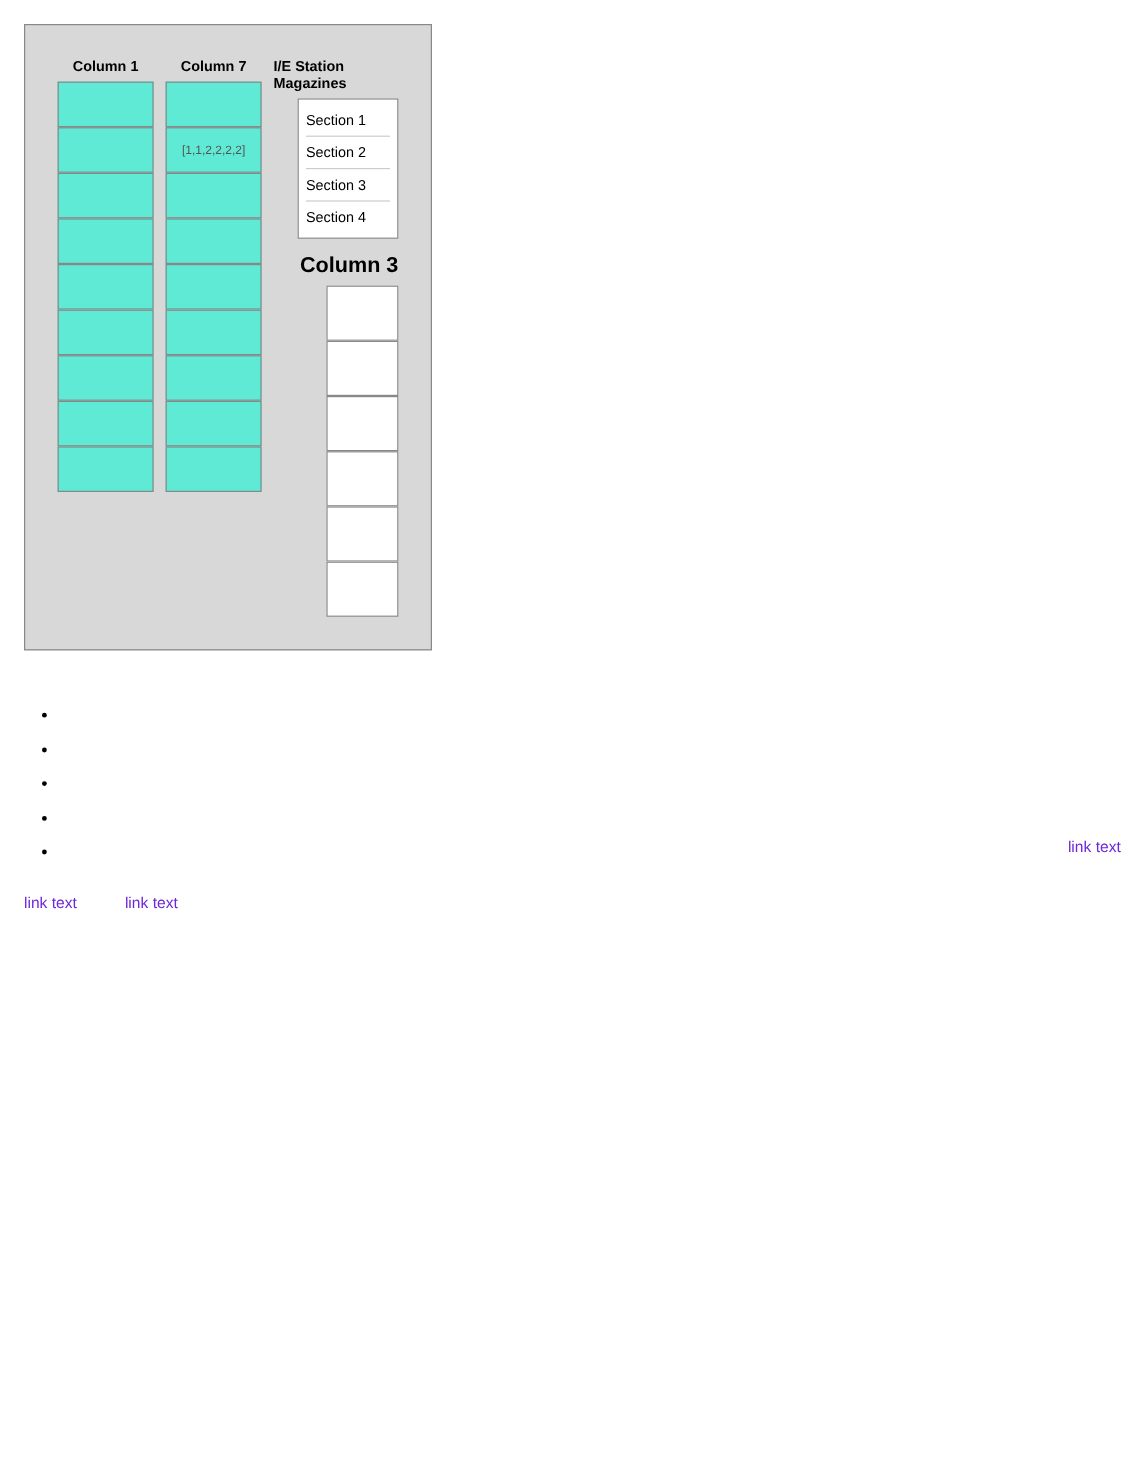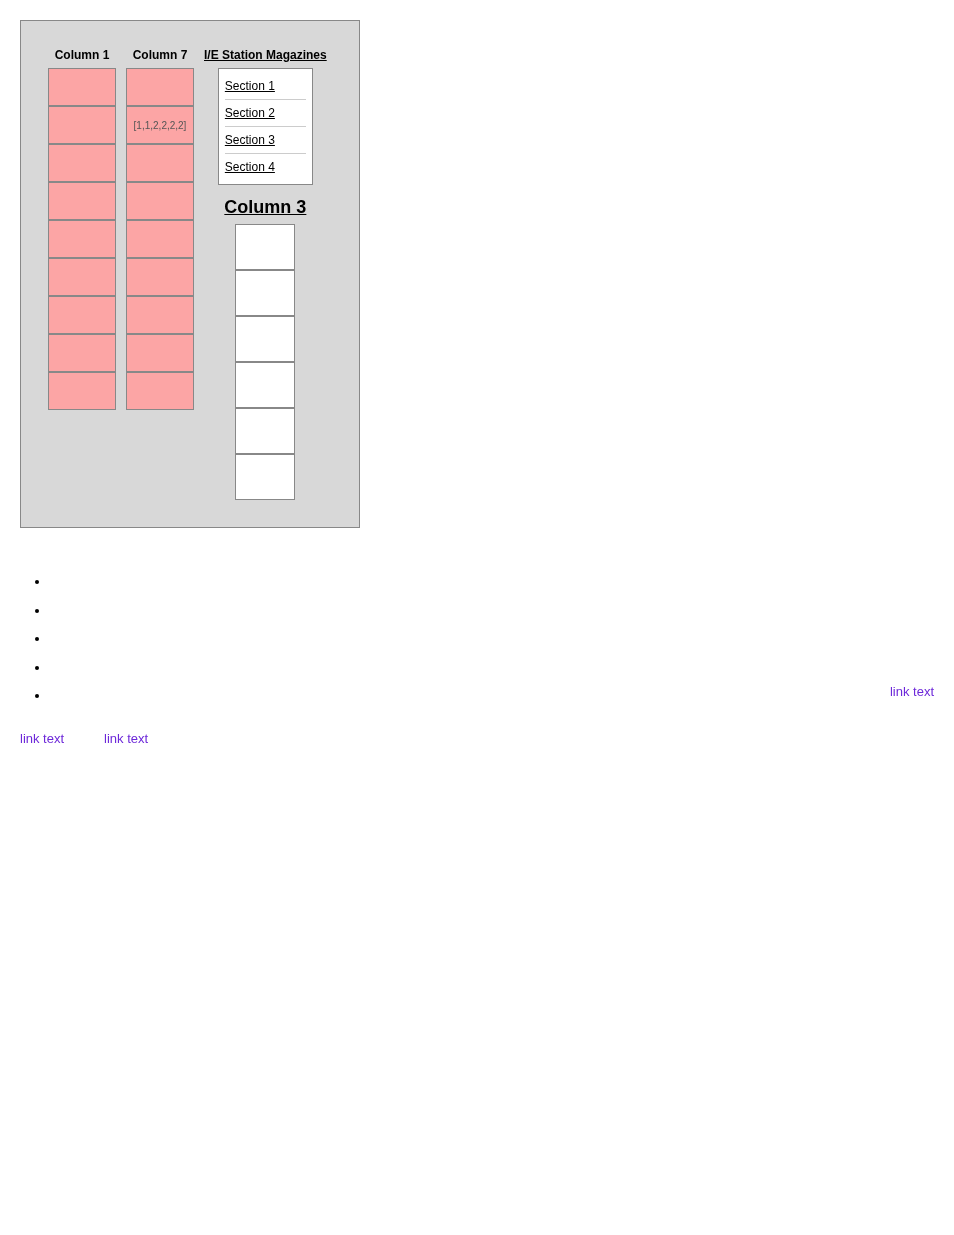--- a/index.html
+++ b/index.html
@@ -41,53 +41,52 @@
       text-align: center;
     }
 
     .col-cells {
       display: flex;
       flex-direction: column;
       gap: 0;
     }
 
     .cell {
-      background: #fca5a5;
-      border: 1px solid #888;
-      width: 68px;
+      background: #5eead4;
+      border: 1px solid #888;
+      width: 80px;
       height: 38px;
     }
 
     
     .cell-label {
       display: flex;
       align-items: center;
       justify-content: center;
       font-size: 10px;
       color: #555;
     }
 
     
     .ie-col {
       display: flex;
       flex-direction: column;
-      align-items: center;
-      text-decoration: underline;
+      align-items: flex-end;
     }
 
     .ie-header {
       font-weight: bold;
       font-size: 12px;
       margin-bottom: 6px;
     }
 
     .ie-sections {
       border: 1px solid #888;
       background: #ffffff;
-      width: 95px;
+      width: 84px;
       padding: 4px 6px;
       margin-bottom: 12px;
     }
 
     .ie-section-item {
       font-size: 12px;
       padding: 6px 0;
       border-bottom: 1px solid #ccc;
     }
     .ie-section-item:last-child {

